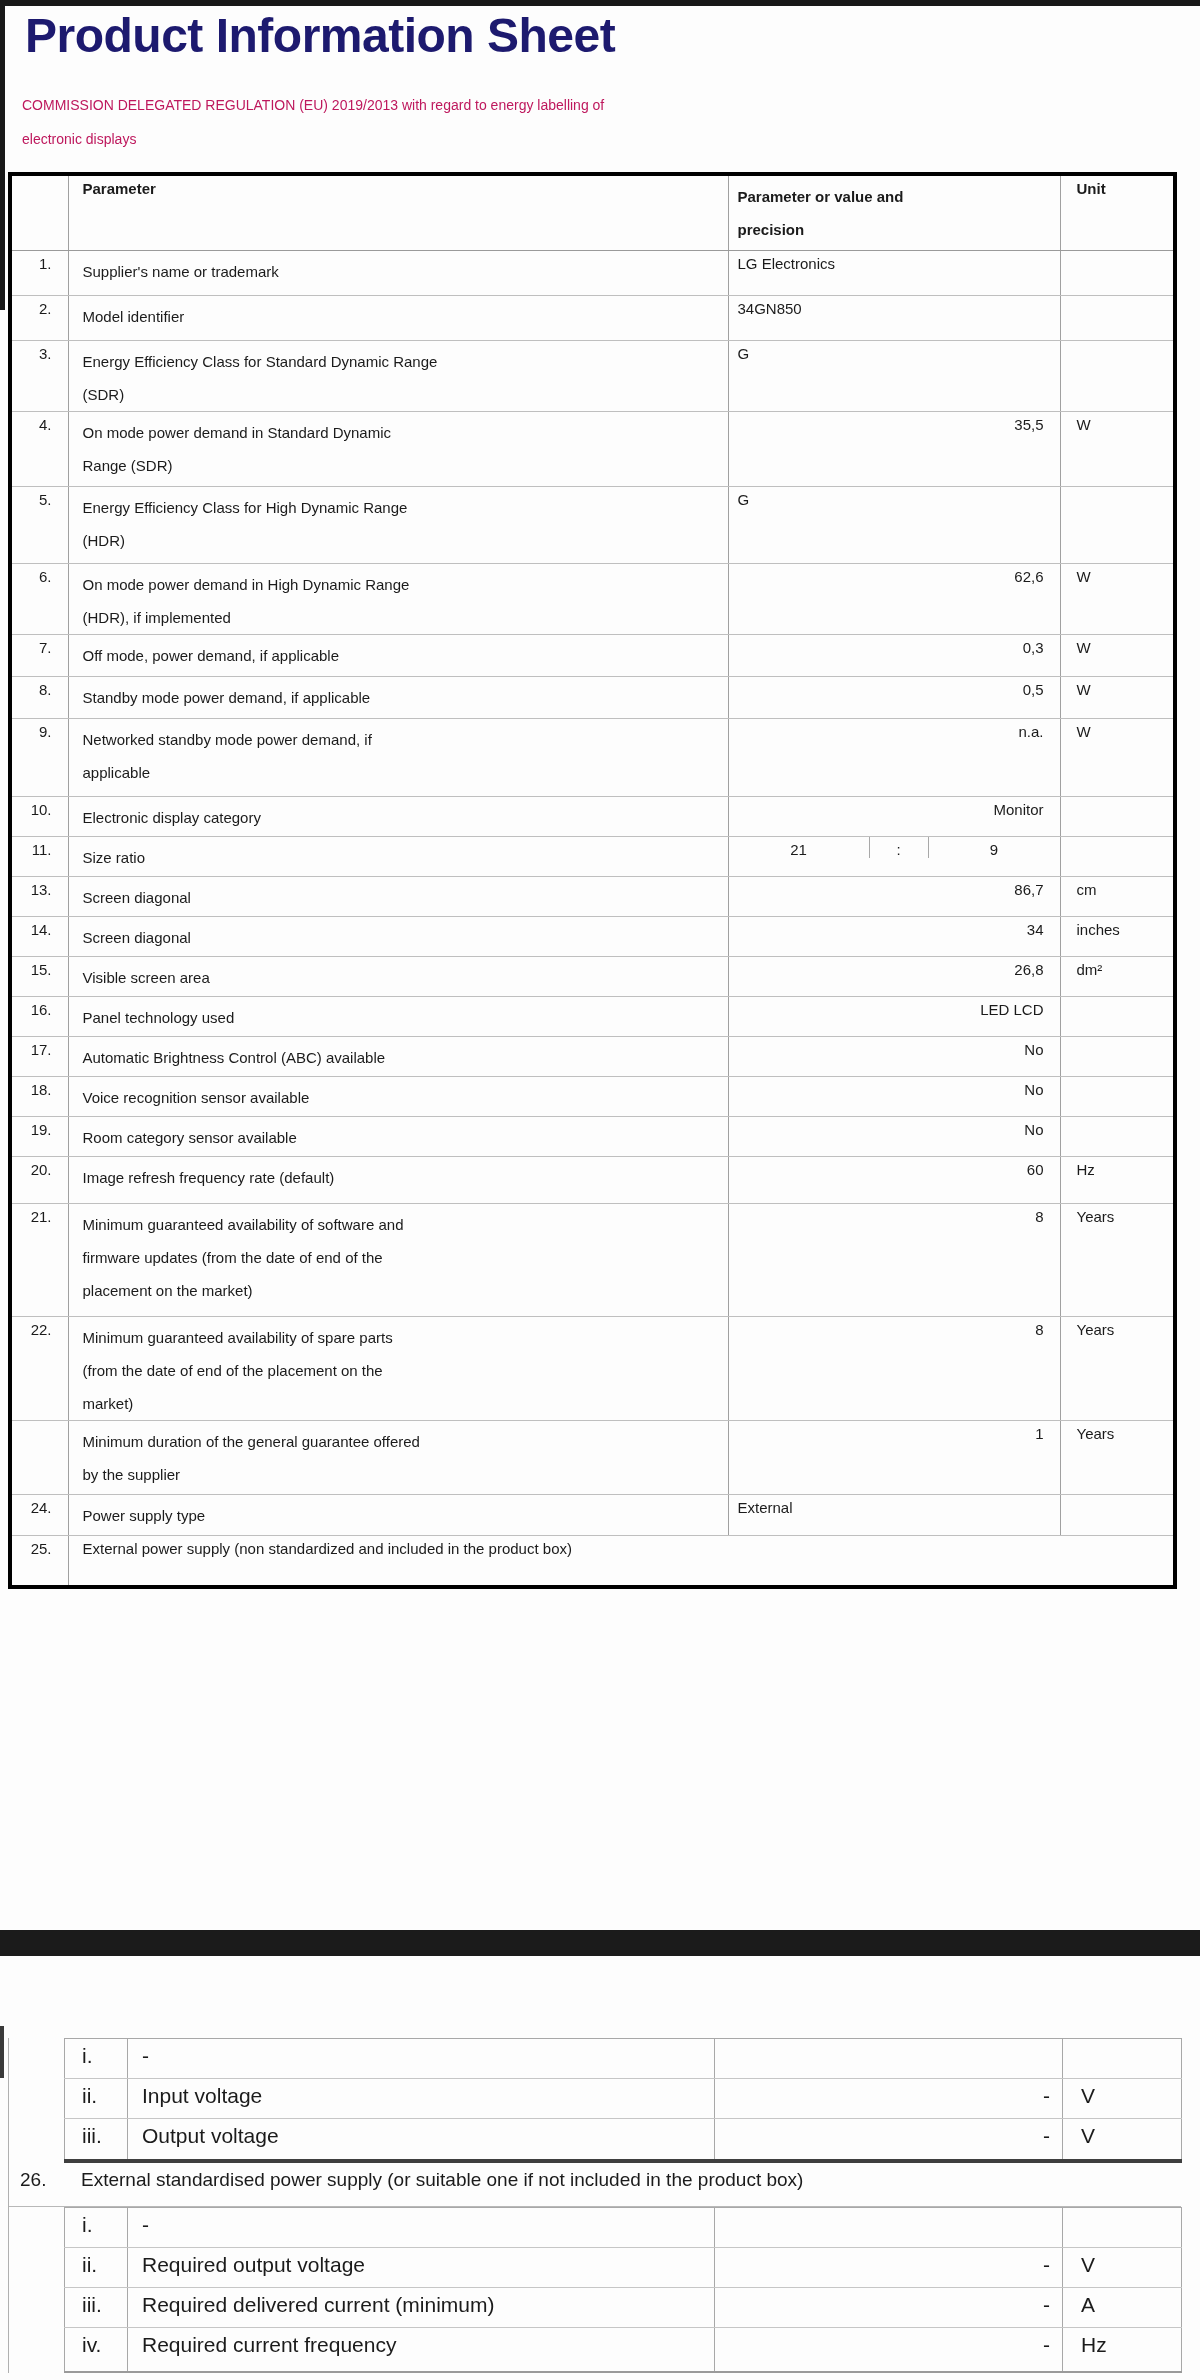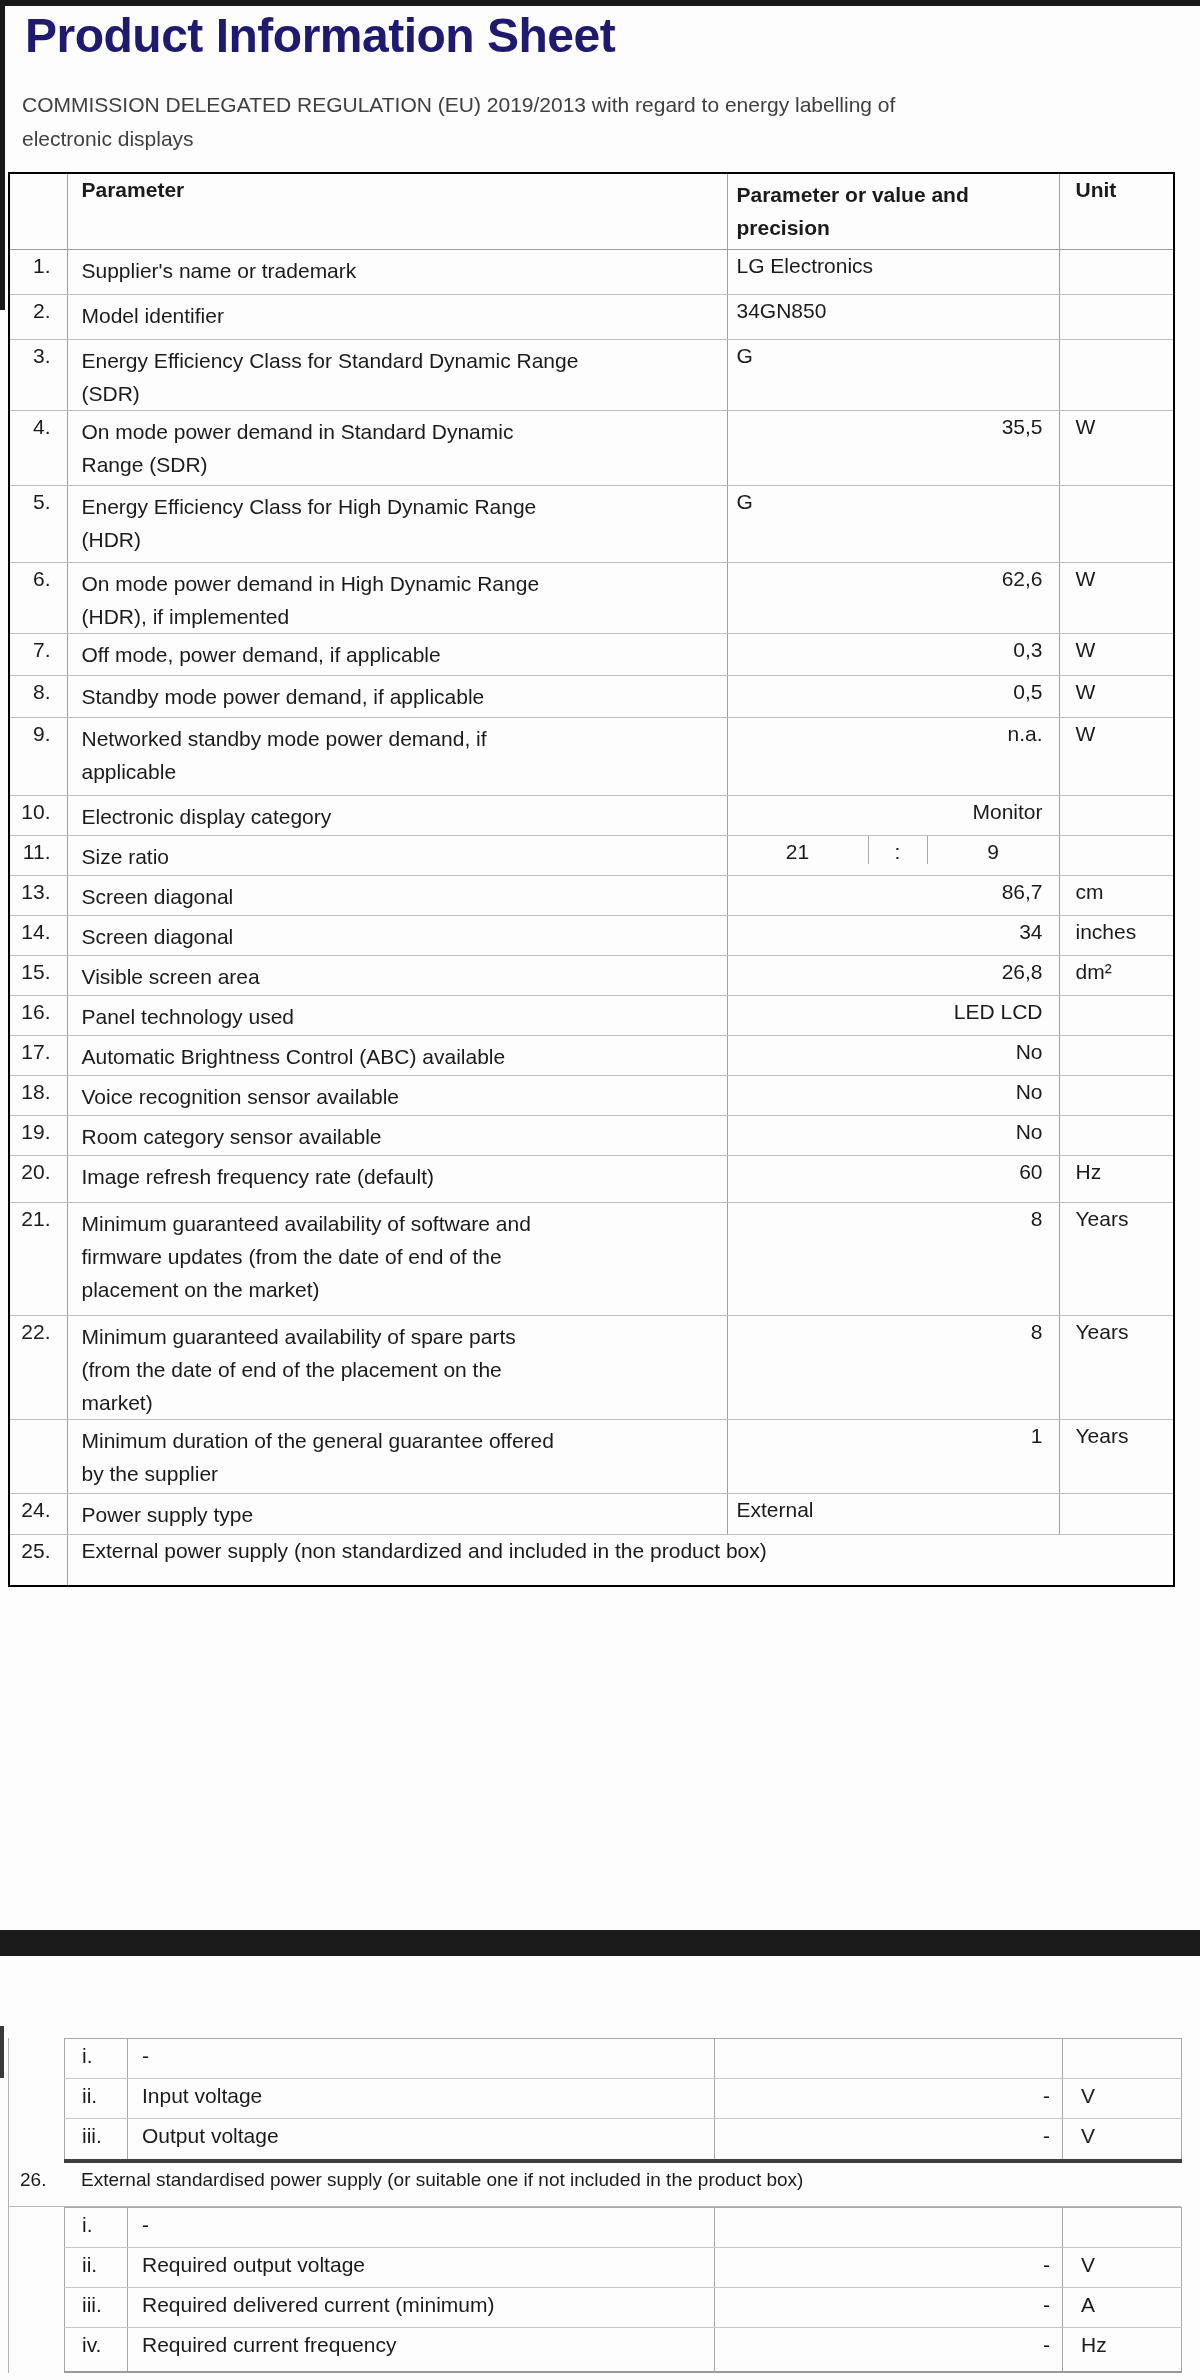--- a/index.html
+++ b/index.html
@@ -11,27 +11,27 @@
   .art-top{position:absolute;left:0;top:0;width:1200px;height:6px;background:#181818;}
   .art-left{position:absolute;left:0;top:0;width:5px;height:310px;background:#181818;}
   .art-left2{position:absolute;left:0;top:2026px;width:4px;height:52px;background:#3a3a3a;}
   
   .doc-title{
     position:absolute;left:25px;top:8px;margin:0;
     font-size:48px;font-weight:700;letter-spacing:-0.5px;color:#1d1a6f;
   }
   .doc-subtitle{
     position:absolute;left:22px;top:88px;width:1120px;
-    font-size:21px;line-height:34px;color:#404040;
+    font-size:14px;line-height:34px;color:#be185d;
   }
   
   #t1{
     position:absolute;left:8px;top:172px;width:1165px;
-    border-collapse:collapse;table-layout:fixed;font-size:21px;
-    border:2px solid #000000;
+    border-collapse:collapse;table-layout:fixed;font-size:15px;
+    border:4px solid #000000;
   }
   #t1 th,#t1 td{
     border-bottom:1px solid #bfbfbf;vertical-align:top;padding:4px 0 0 0;
     overflow:hidden;
   }
   #t1 thead tr{height:76px;}
   #t1 th{font-weight:700;text-align:left;border-bottom:1px solid #9a9a9a;}
   .c-num{border-right:1px solid #a0a0a0;text-align:right;padding-right:16px !important;}
   .c-param{border-right:1px solid #a0a0a0;padding-left:14px !important;}
   .c-value{border-right:1px solid #a0a0a0;}

